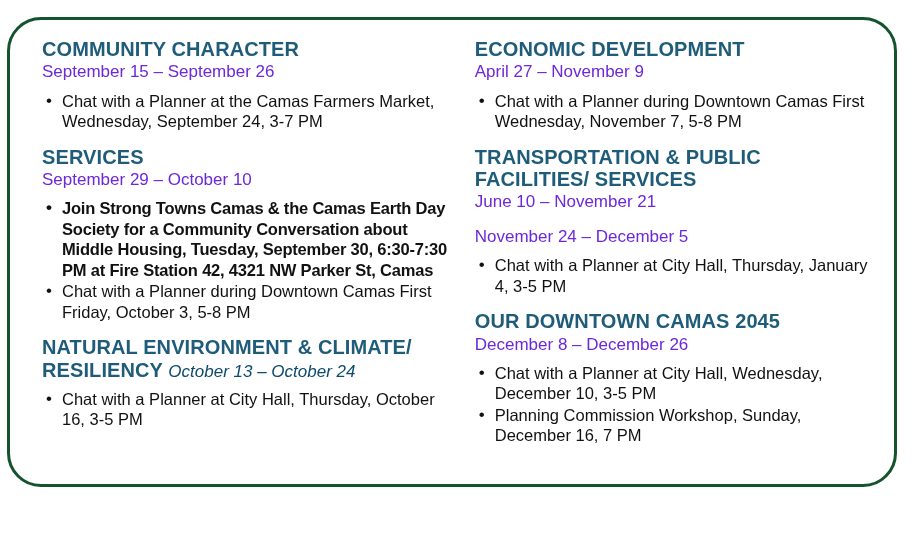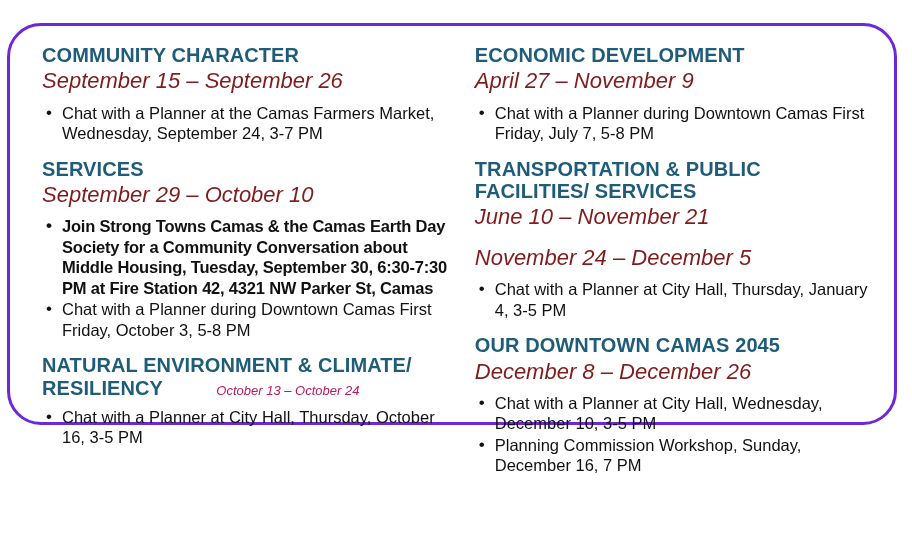--- a/index.html
+++ b/index.html
@@ -9,25 +9,25 @@
   body {
     width: 912px;
     height: 536px;
     background: #ffffff;
     font-family: "Liberation Sans", sans-serif;
     overflow: hidden;
   }
   #page {
     position: absolute;
     left: 7px;
-    top: 23px;
+    top: 17px;
     width: 890px;
-    height: 402px;
+    height: 470px;
     box-sizing: border-box;
-    border: 3px solid #6d28d9;
+    border: 3px solid #14532d;
     border-radius: 34px;
     background: #ffffff;
   }
   #columns {
     position: absolute;
     left: 0;
     top: 0;
     width: 100%;
     height: 100%;
     box-sizing: border-box;
@@ -58,29 +58,27 @@
     color: #1f5c7a;
     font-weight: bold;
     font-size: 20px;
     line-height: 1.12;
     letter-spacing: 0.1px;
     margin: 0 0 2px 0;
   }
   .sec-head .inline-dates {
     font-weight: normal;
     font-style: italic;
-    font-size: 13px;
-    color: #be185d;
+    font-size: 17px;
+    color: #0c4a6e;
     letter-spacing: 0;
-    margin-left: 48px;
   }
   .sec-dates {
-    font-style: italic;
-    font-size: 22px;
-    color: #7f1d1d;
+    font-size: 17px;
+    color: #6d28d9;
     margin: 0 0 2px 0;
     line-height: 1.2;
   }
   ul.events {
     list-style: none;
     margin: 8px 0 0 0;
     padding: 0;
   }
   ul.events li {
     position: relative;
@@ -137,21 +135,21 @@
       </div>
 
     </div>
 
     <div class="column right">
 
       <div class="section">
         <div class="sec-head"><span>ECONOMIC DEVELOPMENT</span></div>
         <div class="sec-dates">April 27 – November 9</div>
         <ul class="events">
-          <li>Chat with a Planner during Downtown Camas First Friday, July 7, 5-8 PM</li>
+          <li>Chat with a Planner during Downtown Camas First Wednesday, November 7, 5-8 PM</li>
         </ul>
       </div>
 
       <div class="section">
         <div class="sec-head"><span>TRANSPORTATION &amp; PUBLIC FACILITIES/ SERVICES</span></div>
         <div class="sec-dates">June 10 – November 21</div>
       </div>
 
       <div class="section">
         <div class="sec-dates">November 24 – December 5</div>

